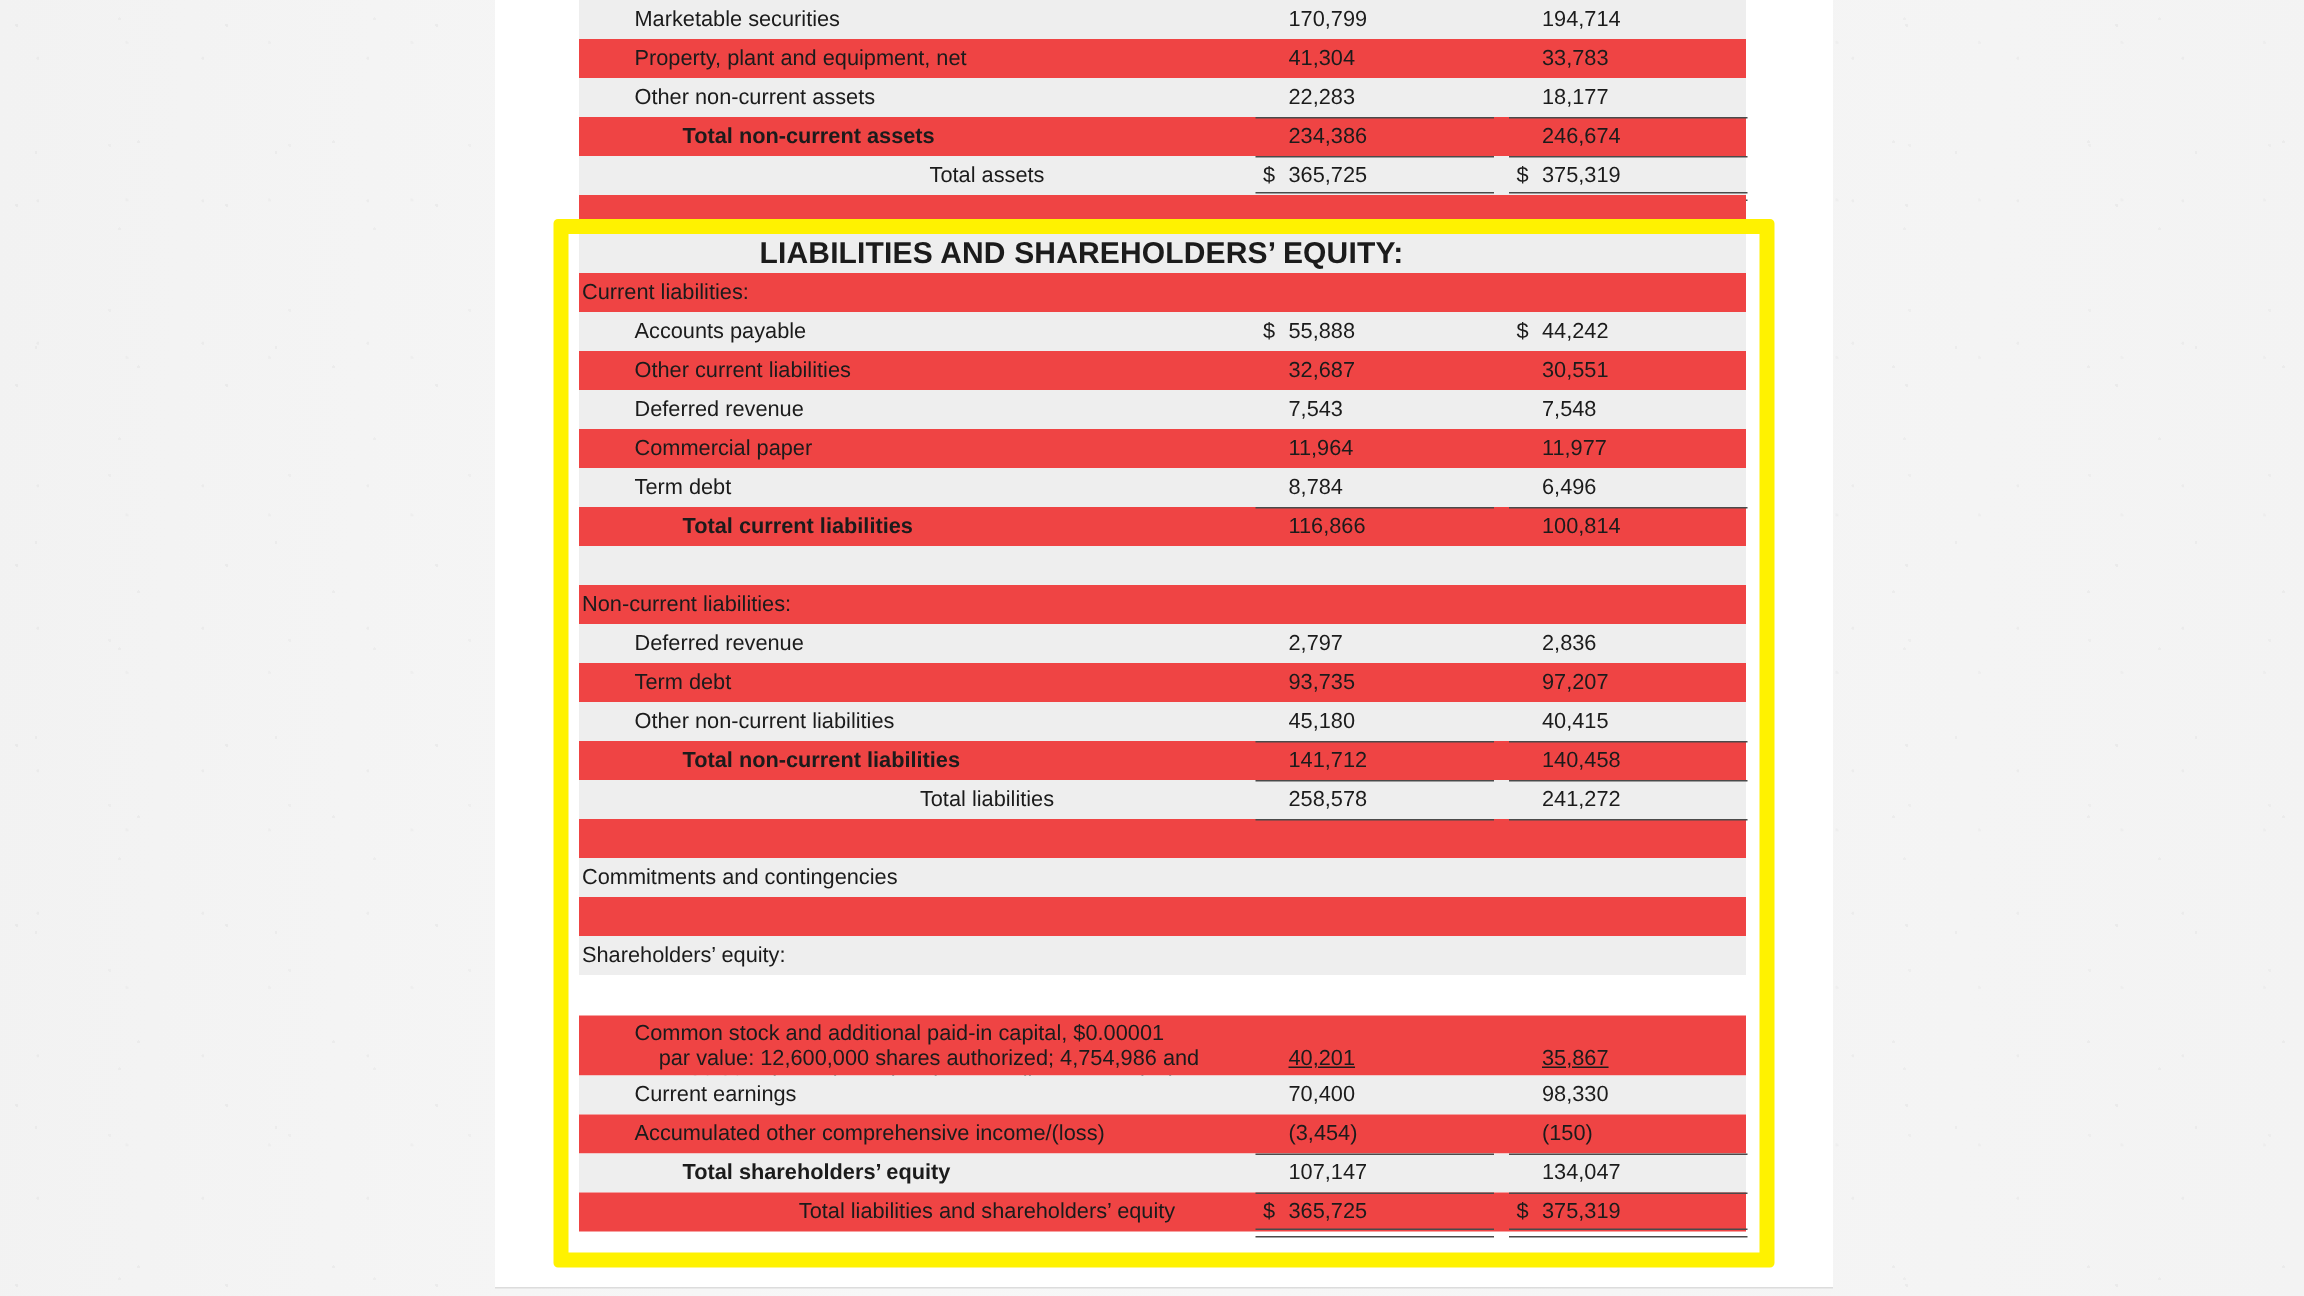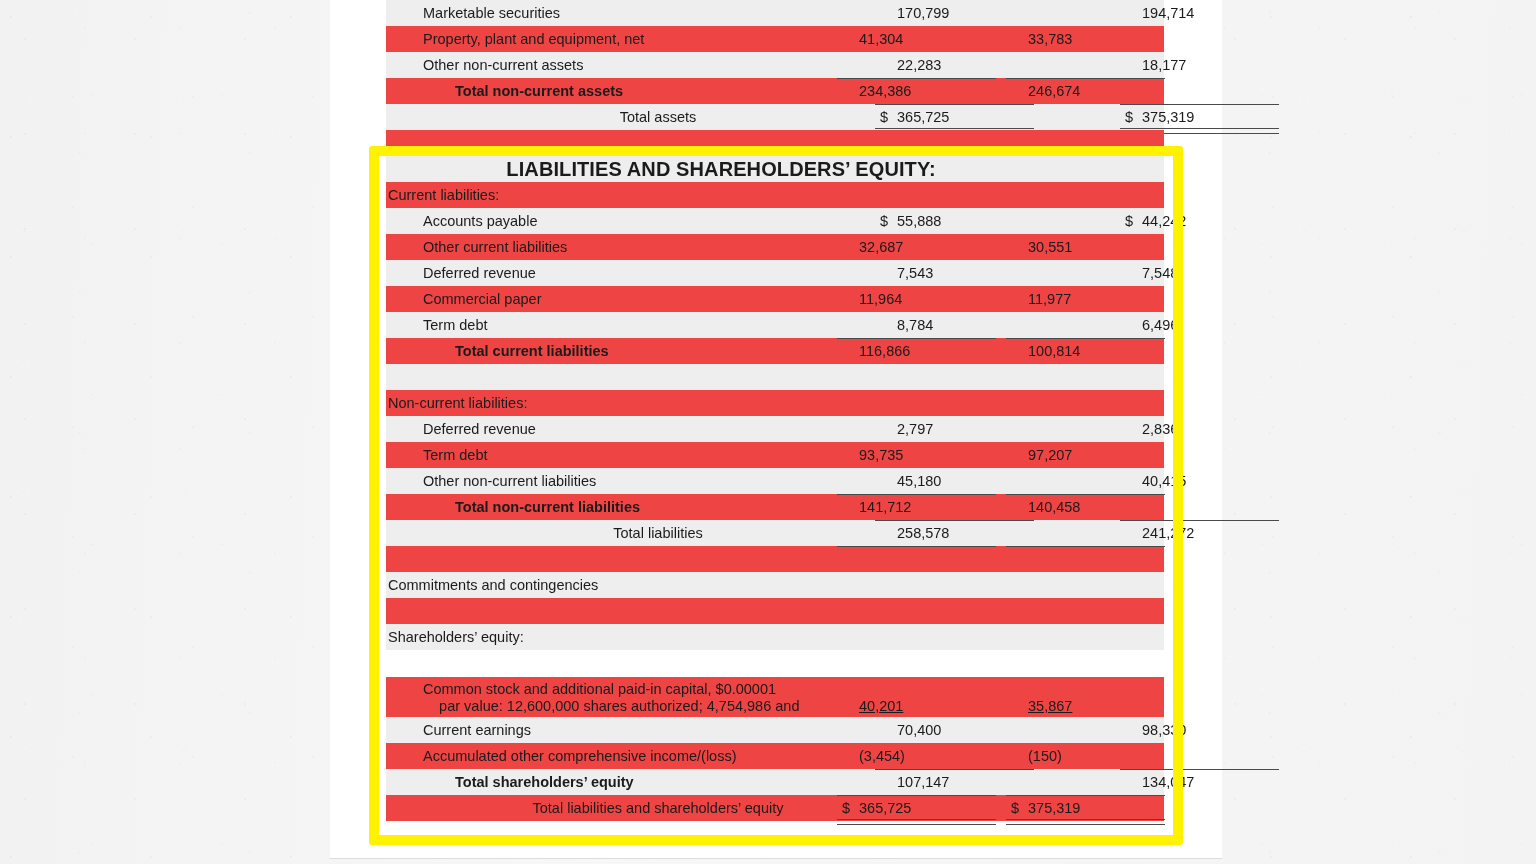--- a/index.html
+++ b/index.html
@@ -50,21 +50,21 @@
 
   .row {
     position: relative;
     display: flex;
     align-items: center;
     height: 26px;
     font-size: 14.5px;
     color: #1b1b1b;
     background: #ef4444;
   }
-  .row.shaded { background: #eeeeee; gap: 38px; }
+  .row.shaded { background: #eeeeee; }
   .row.tall { height: 40px; align-items: flex-start; margin-top: 27px; }
   .row.spacer { height: 26px; }
 
   .label {
     flex: 0 0 450px;
     padding-left: 2px;
     white-space: pre;
     line-height: 17px;
   }
   .row.tall .label { padding-top: 4px; }

